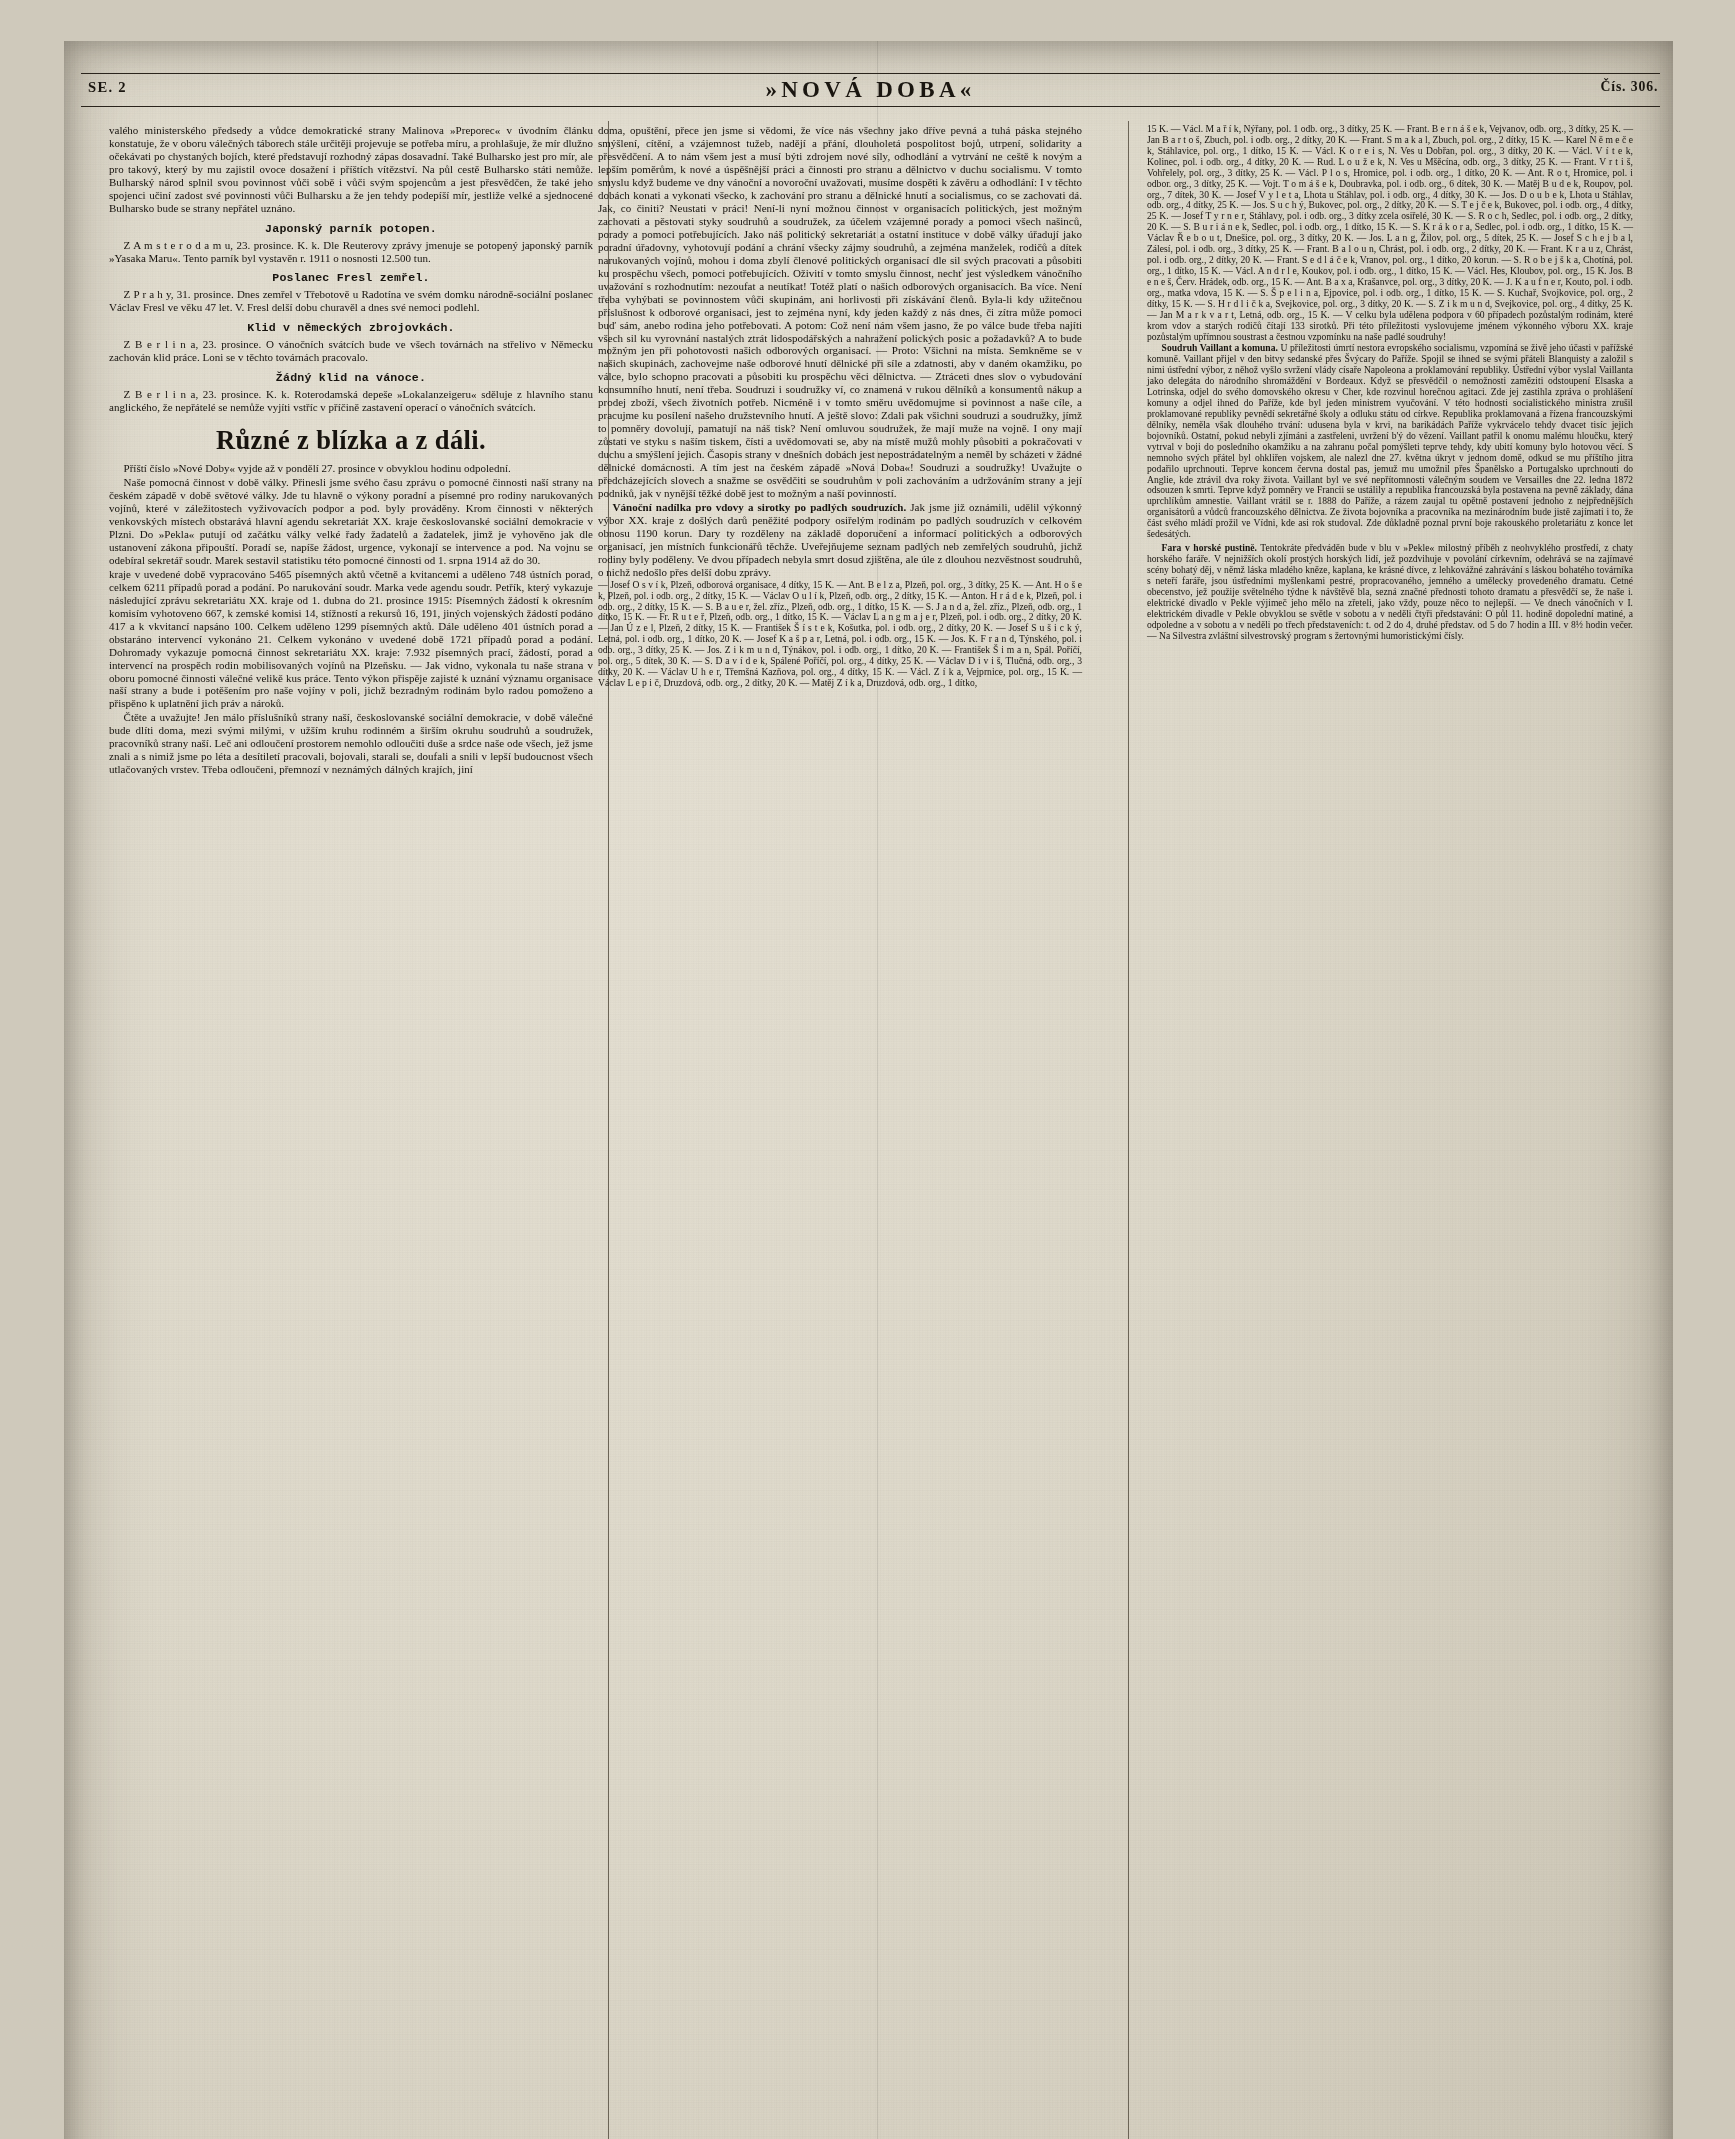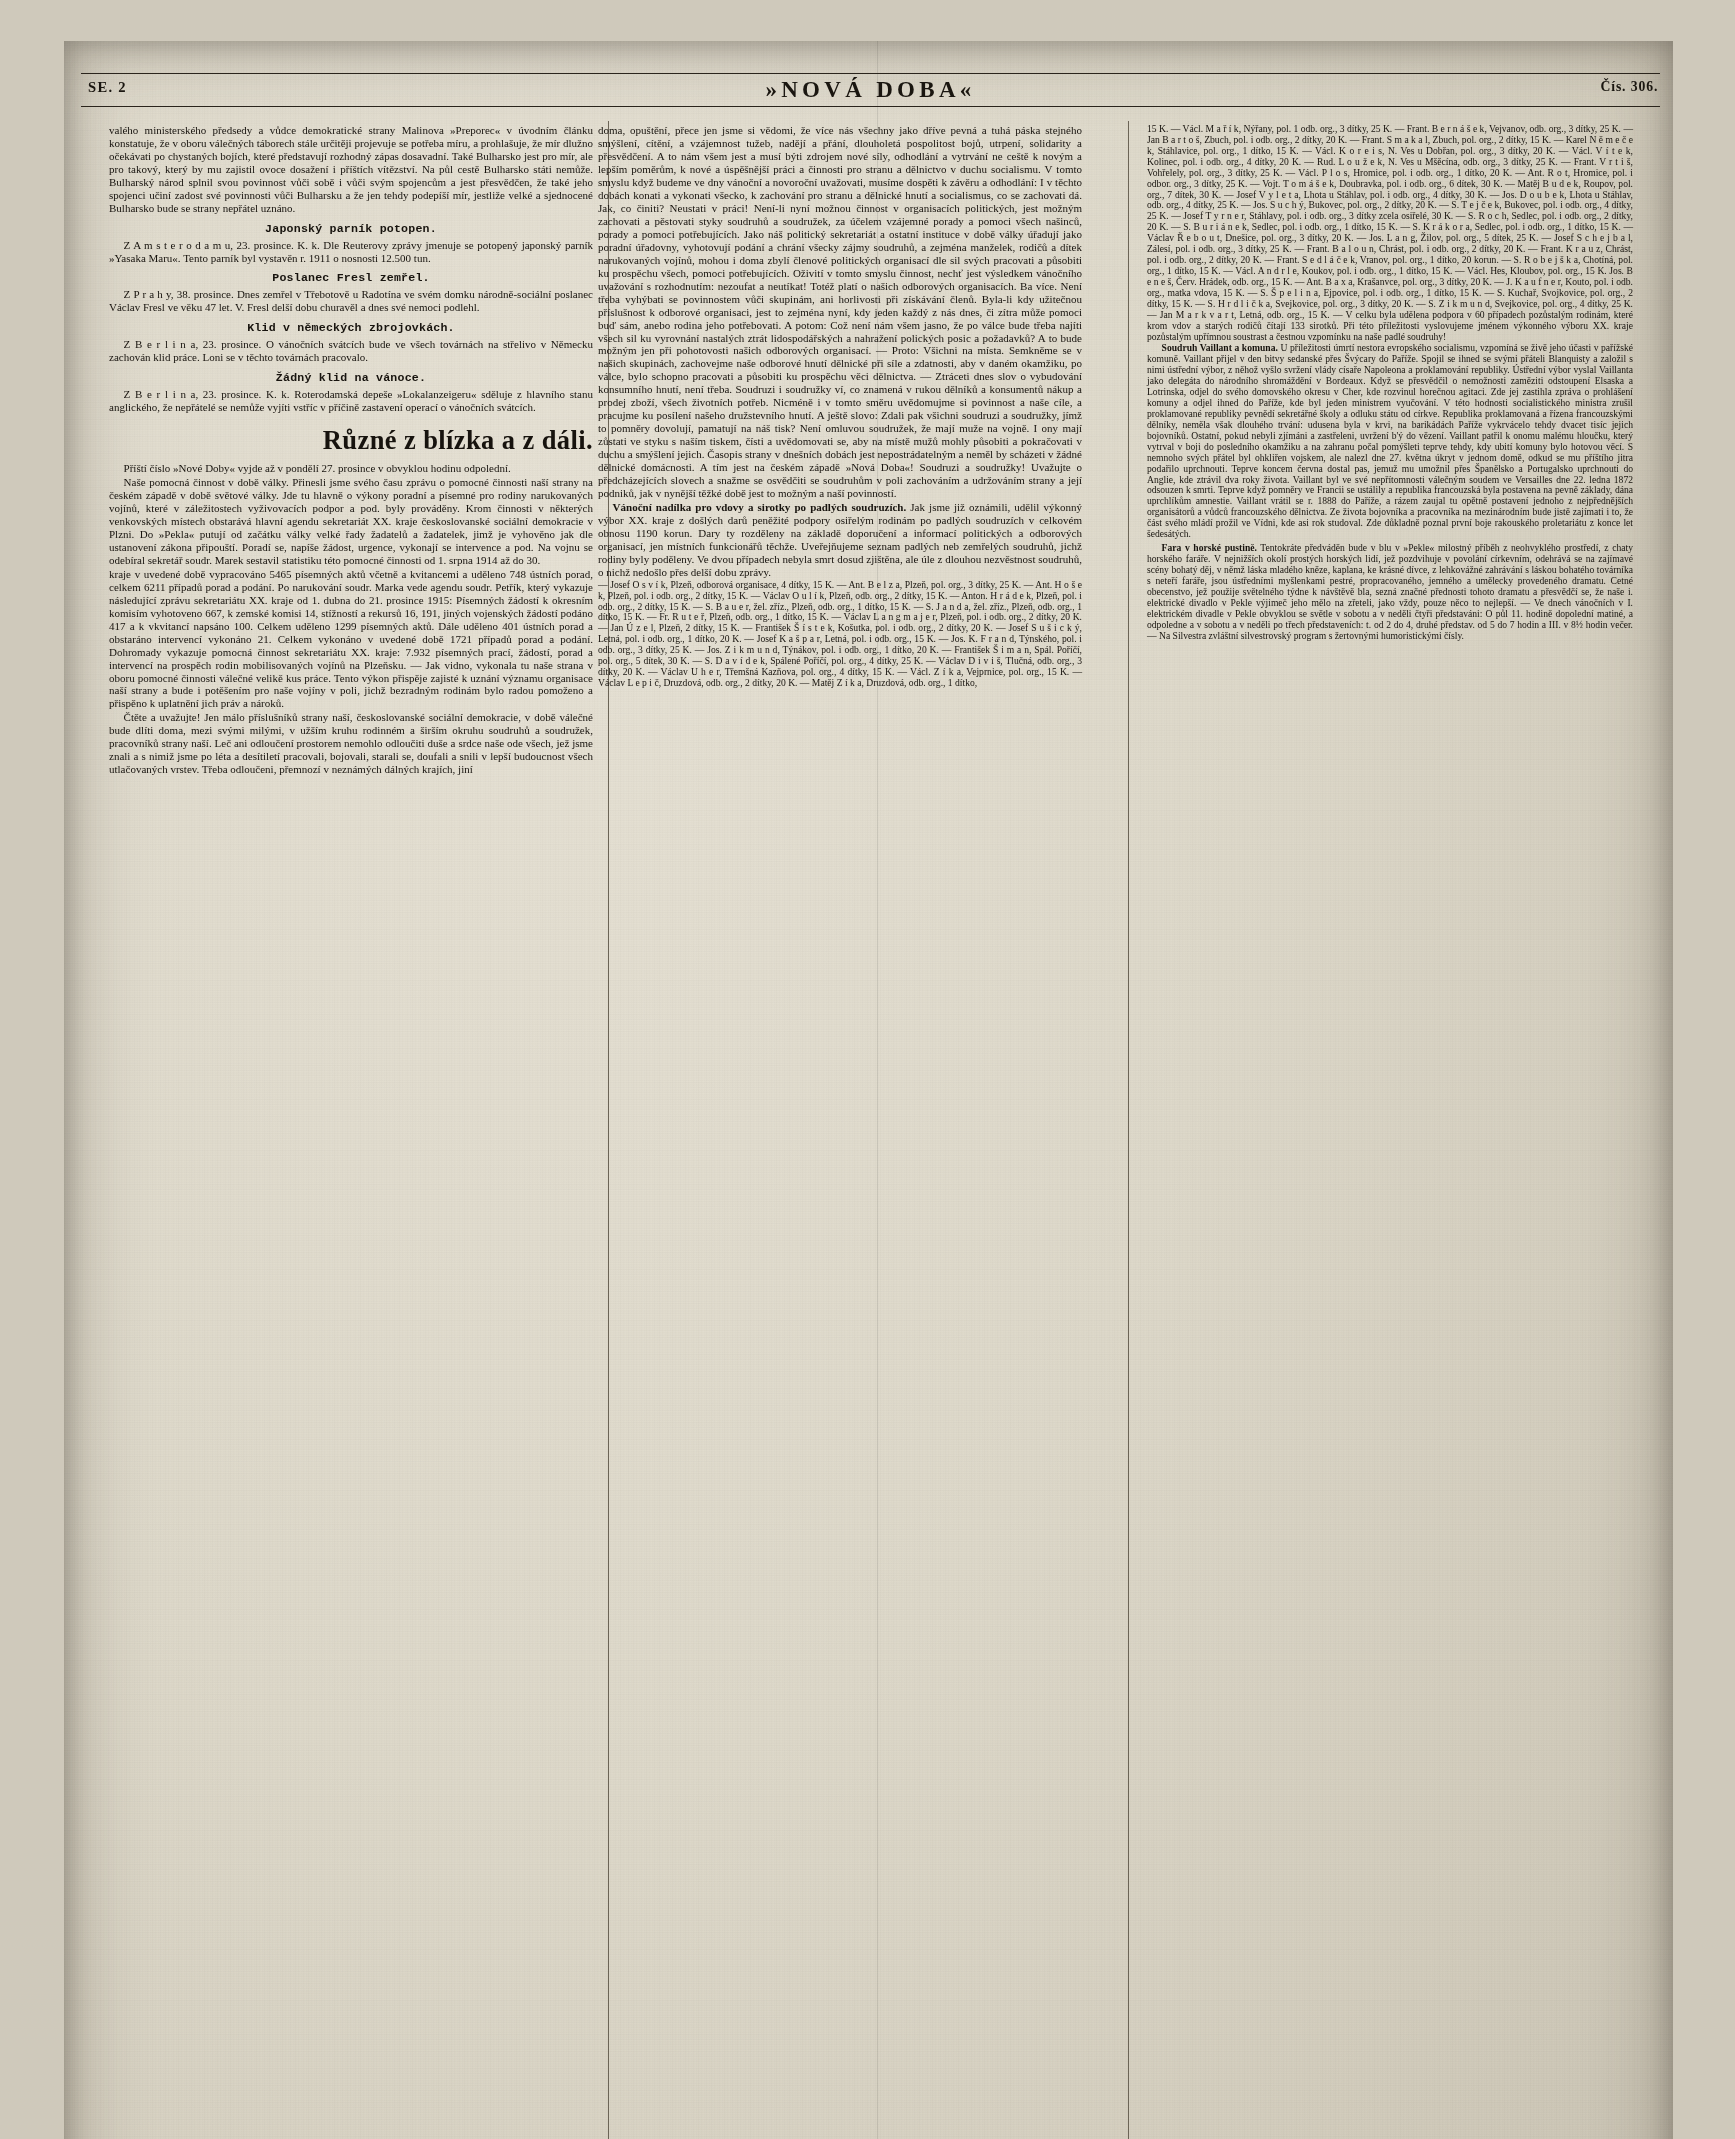--- a/index.html
+++ b/index.html
@@ -115,21 +115,21 @@
     font-size: 11.6px;
     margin: 6.8px 0 3.4px 0;
     letter-spacing: 0.2px;
     font-family: Liberation Mono, monospace;
   }
   .bighead {
     font-size: 26.5px;
     font-weight: bold;
     letter-spacing: 0.4px;
     margin: 11px 0 6px 0;
-    text-align: right;
+    text-align: center;
     font-family: "Liberation Serif", serif;
   }
   .tiny {
     font-size: 9.6px;
     line-height: 1.14;
   }
   .b { font-weight: bold; }
   .fold {
     position: absolute;
     left: 877px; top: 41px;
@@ -165,21 +165,21 @@
     <div class="vrule vr1"></div>
     <div class="vrule vr2"></div>
 
     <div class="col col1">
       <p class="noind">valého ministerského předsedy a vůdce demokratické strany Malinova »Preporec« v úvodním článku konstatuje, že v oboru válečných táborech stále určitěji projevuje se potřeba míru, a prohlašuje, že mír dlužno očekávati po chystaných bojích, které představují rozhodný zápas dosavadní. Také Bulharsko jest pro mír, ale pro takový, který by mu zajistil ovoce dosažení i příštích vítězství. Na půl cestě Bulharsko státi nemůže. Bulharský národ splnil svou povinnost vůči sobě i vůči svým spojencům a jest přesvědčen, že také jeho spojenci učiní zadost své povinnosti vůči Bulharsku a že jen tehdy podepíší mír, jestliže velké a sjednocené Bulharsko bude se strany nepřátel uznáno.</p>
 
       <div class="sub">Japonský parník potopen.</div>
       <p>Z A m s t e r o d a m u, 23. prosince. K. k. Dle Reuterovy zprávy jmenuje se potopený japonský parník »Yasaka Maru«. Tento parník byl vystavěn r. 1911 o nosnosti 12.500 tun.</p>
 
       <div class="sub">Poslanec Fresl zemřel.</div>
-      <p>Z P r a h y, 38. prosince. Dnes zemřel v Třebotově u Radotína ve svém domku národně-sociální poslanec Václav Fresl ve věku 47 let. V. Fresl delší dobu churavěl a dnes své nemoci podlehl.</p>
+      <p>Z P r a h y, 31. prosince. Dnes zemřel v Třebotově u Radotína ve svém domku národně-sociální poslanec Václav Fresl ve věku 47 let. V. Fresl delší dobu churavěl a dnes své nemoci podlehl.</p>
 
       <div class="sub">Klid v německých zbrojovkách.</div>
       <p>Z B e r l i n a, 23. prosince. O vánočních svátcích bude ve všech továrnách na střelivo v Německu zachován klid práce. Loni se v těchto továrnách pracovalo.</p>
 
       <div class="sub">Žádný klid na vánoce.</div>
       <p>Z B e r l i n a, 23. prosince. K. k. Roterodamská depeše »Lokalanzeigeru« sděluje z hlavního stanu anglického, že nepřátelé se nemůže vyjíti vstříc v příčině zastavení operací o vánočních svátcích.</p>
 
       <div class="bighead">Různé z blízka a z dáli.</div>
       <p>Příští číslo »Nové Doby« vyjde až v pondělí 27. prosince v obvyklou hodinu odpolední.</p>
       <p>Naše pomocná činnost v době války. Přinesli jsme svého času zprávu o pomocné činnosti naší strany na českém západě v době světové války. Jde tu hlavně o výkony poradní a písemné pro rodiny narukovaných vojínů, které v záležitostech vyživovacích podpor a pod. byly prováděny. Krom činnosti v některých venkovských místech obstarává hlavní agendu sekretariát XX. kraje českoslovanské sociální demokracie v Plzni. Do »Peklа« putují od začátku války velké řady žadatelů a žadatelek, jimž je vyhověno jak dle ustanovení zákona připouští. Poradí se, napíše žádost, urgence, vykonají se intervence a pod. Na vojnu se odebíral sekretář soudr. Marek sestavil statistiku této pomocné činnosti od 1. srpna 1914 až do 30.</p>

